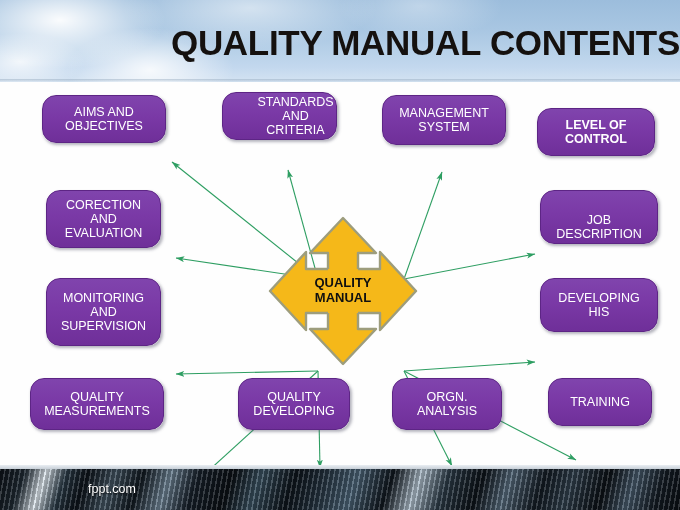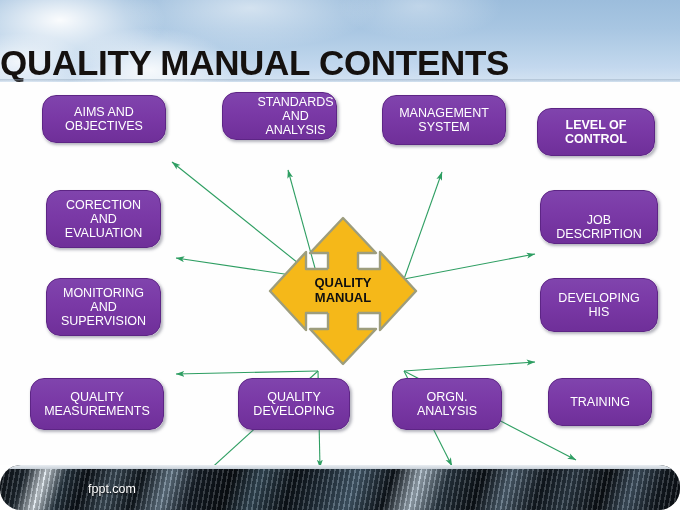--- a/index.html
+++ b/index.html
@@ -36,28 +36,27 @@
     content: "";
     position: absolute;
     left: 0; bottom: 0;
     width: 680px; height: 3px;
     background: linear-gradient(to bottom, rgba(150,170,190,0.55), rgba(255,255,255,0));
   }
   #slide-title {
     position: absolute;
     left: 0; top: 23px;
     width: 680px;
-    text-align: left;
+    text-align: right;
     font-size: 35px;
     font-weight: bold;
     letter-spacing: -0.3px;
     color: #15110f;
     font-family: "Liberation Sans", sans-serif;
     white-space: nowrap;
-    margin-top: 20px;
   }
 
   
   #canvas {
     position: absolute;
     left: 0; top: 82px;
     width: 680px; height: 383px;
     background: #fefefe;
   }
   #arrow-layer {
@@ -116,21 +115,20 @@
     left: 0; top: 465px;
     width: 680px; height: 45px;
     overflow: hidden;
     background: linear-gradient(110deg,
         #0b1016 0%, #1f2a33 4%, #dfe8ef 7%, #2b3b47 10%, #0c1219 13%,
         #41525f 17%, #10181f 21%, #6d8293 25%, #17202a 29%,
         #0a0f14 34%, #39505f 38%, #0d141b 43%, #22303c 47%,
         #4b6376 52%, #0f161d 57%, #aebecb 61%, #2c3b47 65%,
         #0c1218 70%, #55697a 74%, #121a22 79%, #303f4c 83%,
         #0b1015 88%, #46596a 92%, #141c24 96%, #0a0e13 100%);
-    border-radius: 21px;
   }
   #footer:before {
     content: "";
     position: absolute;
     left: 0; top: 0;
     width: 680px; height: 45px;
     background: repeating-linear-gradient(100deg,
       rgba(255,255,255,0.22) 0px, rgba(255,255,255,0.22) 1.5px,
       rgba(0,0,0,0.30) 1.5px, rgba(0,0,0,0.30) 5px);
     opacity: 0.75;
@@ -197,21 +195,21 @@
     <div id="node-group">
         <div class="node" style="left: 42px; top: 13px; width: 124px; height: 48px;">
           <div>
             <span>AIMS AND</span>
             <span>OBJECTIVES</span>
           </div>
         </div>
         <div class="node" style="left: 222px; top: 10px; width: 115px; height: 48px; padding-left: 36px;">
           <div>
             <span>STANDARDS</span>
-            <span>AND ANALYSIS</span>
+            <span>AND CRITERIA</span>
           </div>
         </div>
         <div class="node" style="left: 382px; top: 13px; width: 124px; height: 50px;">
           <div>
             <span>MANAGEMENT</span>
             <span>SYSTEM</span>
           </div>
         </div>
         <div class="node" style="left: 537px; top: 26px; width: 118px; height: 48px; font-weight: bold;">
           <div>
@@ -225,21 +223,21 @@
             <span>AND</span>
             <span>EVALUATION</span>
           </div>
         </div>
         <div class="node" style="left: 540px; top: 108px; width: 118px; height: 54px; align-items: flex-end;">
           <div>
             <span>JOB</span>
             <span>DESCRIPTION</span>
           </div>
         </div>
-        <div class="node" style="left: 46px; top: 196px; width: 115px; height: 58px;">
+        <div class="node" style="left: 46px; top: 196px; width: 115px; height: 68px;">
           <div>
             <span>MONITORING</span>
             <span>AND</span>
             <span>SUPERVISION</span>
           </div>
         </div>
         <div class="node" style="left: 540px; top: 196px; width: 118px; height: 54px;">
           <div>
             <span>DEVELOPING</span>
             <span>HIS</span>

